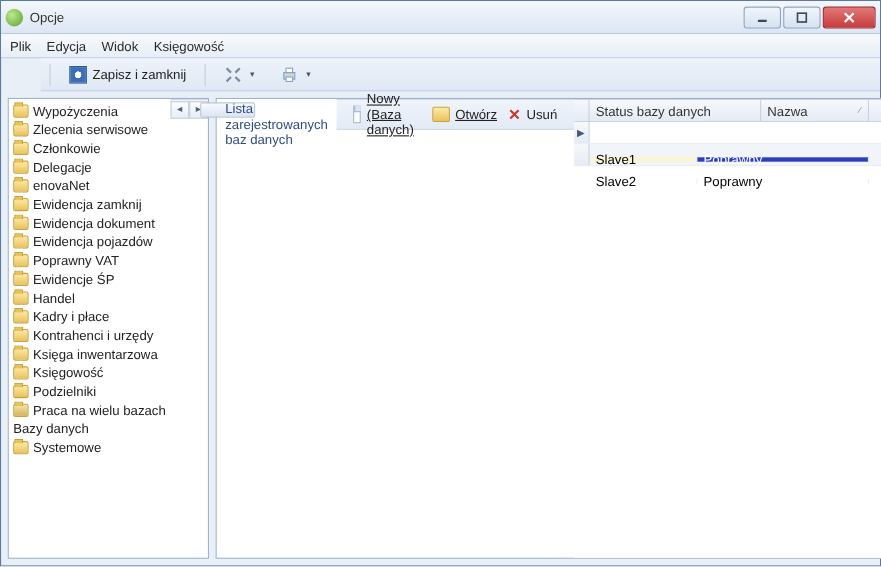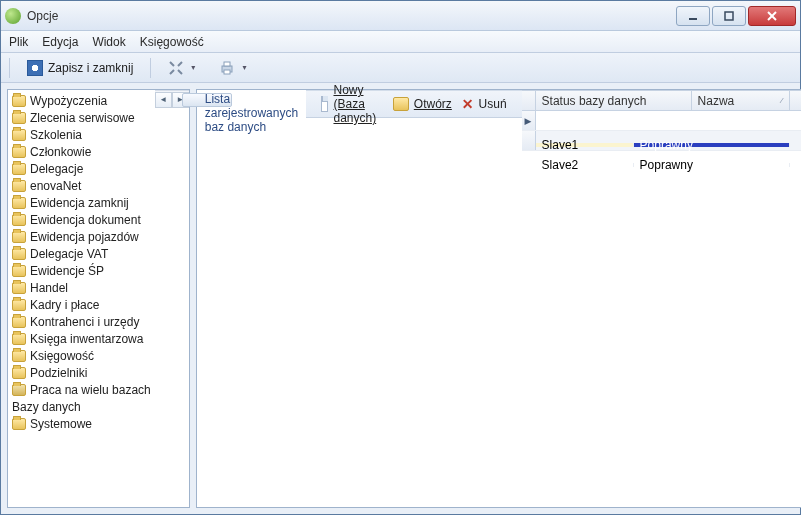--- a/index.html
+++ b/index.html
@@ -15,21 +15,21 @@
 .winbtn { width: 34px; height: 20px; border: 1px solid #8ea6c2; border-radius: 3px; background: linear-gradient(#f0f5fb,#d6e2f0); display:flex; align-items:center; justify-content:center; color:#394a5f; font-size:11px; cursor:default; }
 .winbtn.close { width: 48px; background: linear-gradient(#e27979,#c83b3b); border-color:#a02828; color:#fff; font-weight:bold; }
 .winbtn svg { width:12px; height:12px; }
 
 
 .menubar { height: 22px; background: linear-gradient(#f7fafd,#e8eef7); border-bottom:1px solid #c0cde0; display:flex; align-items:center; padding:0 8px; gap:14px; }
 .menuitem { color:#2a2a2a; cursor:default; }
 .menuitem .ul { }
 
 
-.toolbar { height: 30px; background: linear-gradient(#eef3fa,#dfe8f4); border-bottom:1px solid #c0cde0; display:flex; align-items:center; padding:0 6px; gap:6px; }
+.toolbar { height: 30px; background: linear-gradient(#eef3fa,#dfe8f4); border-bottom:1px solid #c0cde0; display:flex; align-items:center; padding:0 6px; gap:6px;margin-left:36px; }
 .tbtn { height:22px; padding:0 8px; border:1px solid transparent; border-radius:3px; display:flex; align-items:center; gap:5px; color:#222; cursor:default; }
 .sep { width:1px; height:20px; background:#c0cde0; margin:0 2px;}
 .save-icon{width:16px;height:16px;background:radial-gradient(circle at 50% 50%, #fff 30%, #3d6fb4 32%);border:1px solid #2a5a9a;}
 .gear-icon,.printer-icon{width:16px;height:16px;display:inline-block;color:#6a7a8f;}
 .drop-arrow{font-size:8px;color:#556;margin-left:2px;}
 
 
 .body { flex:1; display:flex; padding:6px; gap:6px; }
 .pane { background:#fff; border:1px solid #9fb3cc; }
 
@@ -144,24 +144,20 @@
           <div class="tree-item">
             <span class="folder-icon"></span>
             <span>Wypożyczenia</span>
           </div>
           <div class="tree-item">
             <span class="folder-icon"></span>
             <span>Zlecenia serwisowe</span>
           </div>
           <div class="tree-item">
             <span class="folder-icon"></span>
-            <span>Szkolenia</span>
-          </div>
-          <div class="tree-item">
-            <span class="folder-icon"></span>
             <span>Członkowie</span>
           </div>
           <div class="tree-item">
             <span class="folder-icon"></span>
             <span>Delegacje</span>
           </div>
           <div class="tree-item">
             <span class="folder-icon"></span>
             <span>enovaNet</span>
           </div>
@@ -172,21 +168,21 @@
           <div class="tree-item">
             <span class="folder-icon"></span>
             <span>Ewidencja dokument</span>
           </div>
           <div class="tree-item">
             <span class="folder-icon"></span>
             <span>Ewidencja pojazdów</span>
           </div>
           <div class="tree-item">
             <span class="folder-icon"></span>
-            <span>Delegacje VAT</span>
+            <span>Poprawny VAT</span>
           </div>
           <div class="tree-item">
             <span class="folder-icon"></span>
             <span>Ewidencje ŚP</span>
           </div>
           <div class="tree-item">
             <span class="folder-icon"></span>
             <span>Handel</span>
           </div>
           <div class="tree-item">

